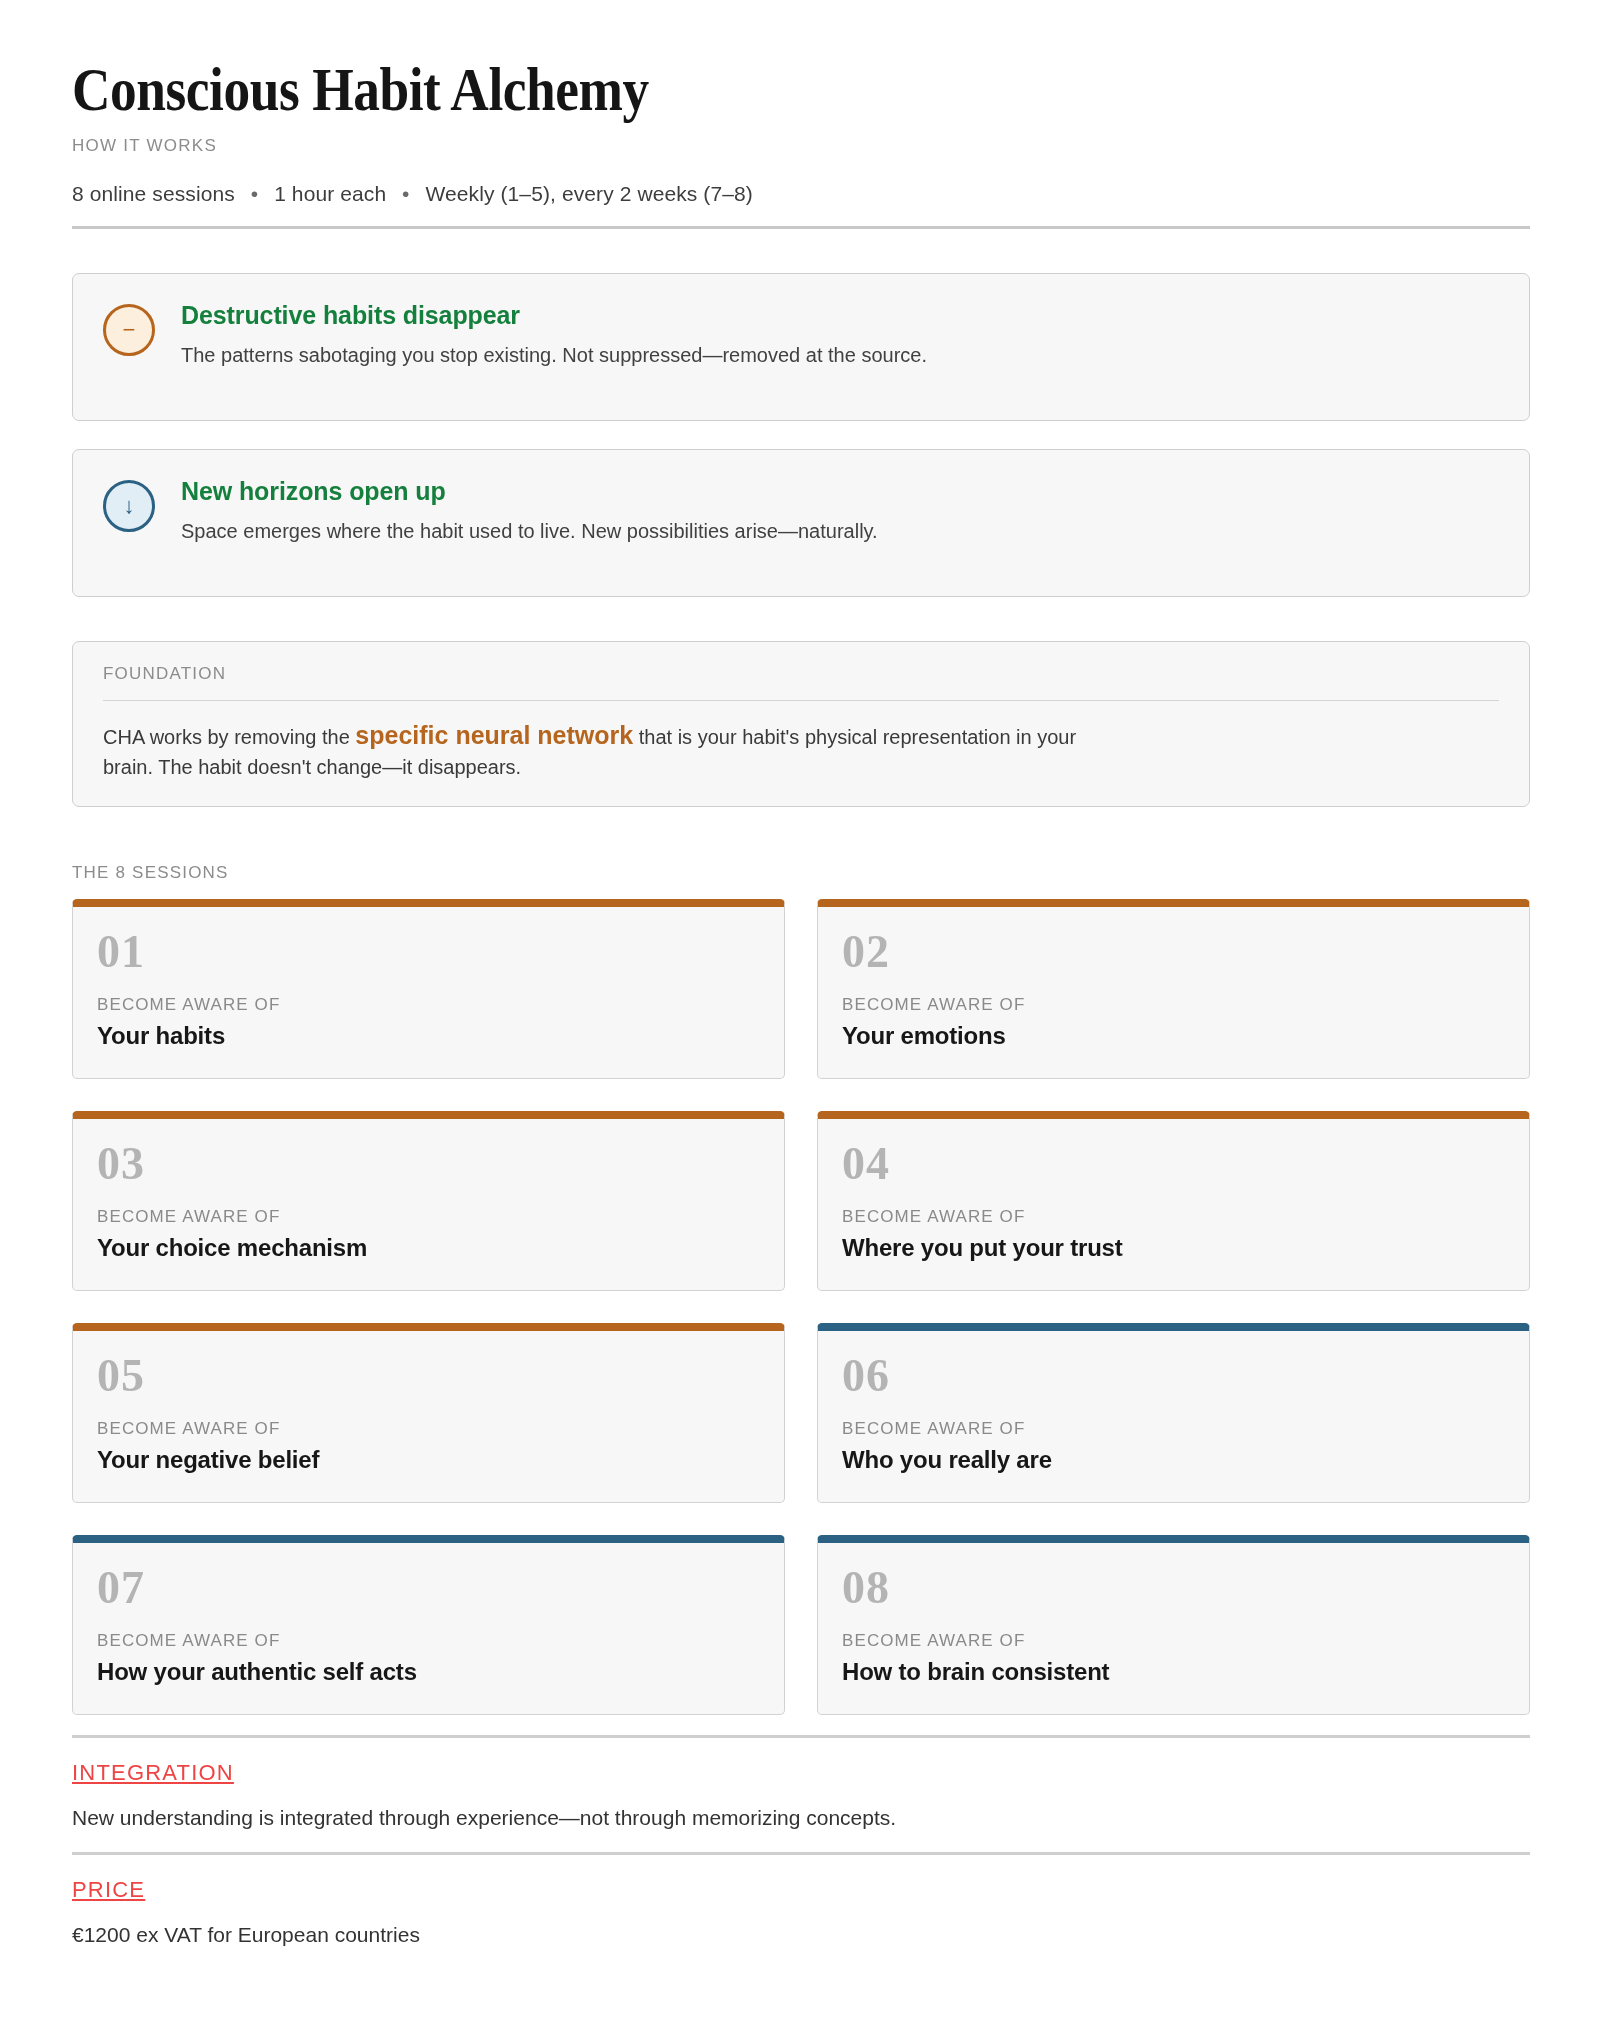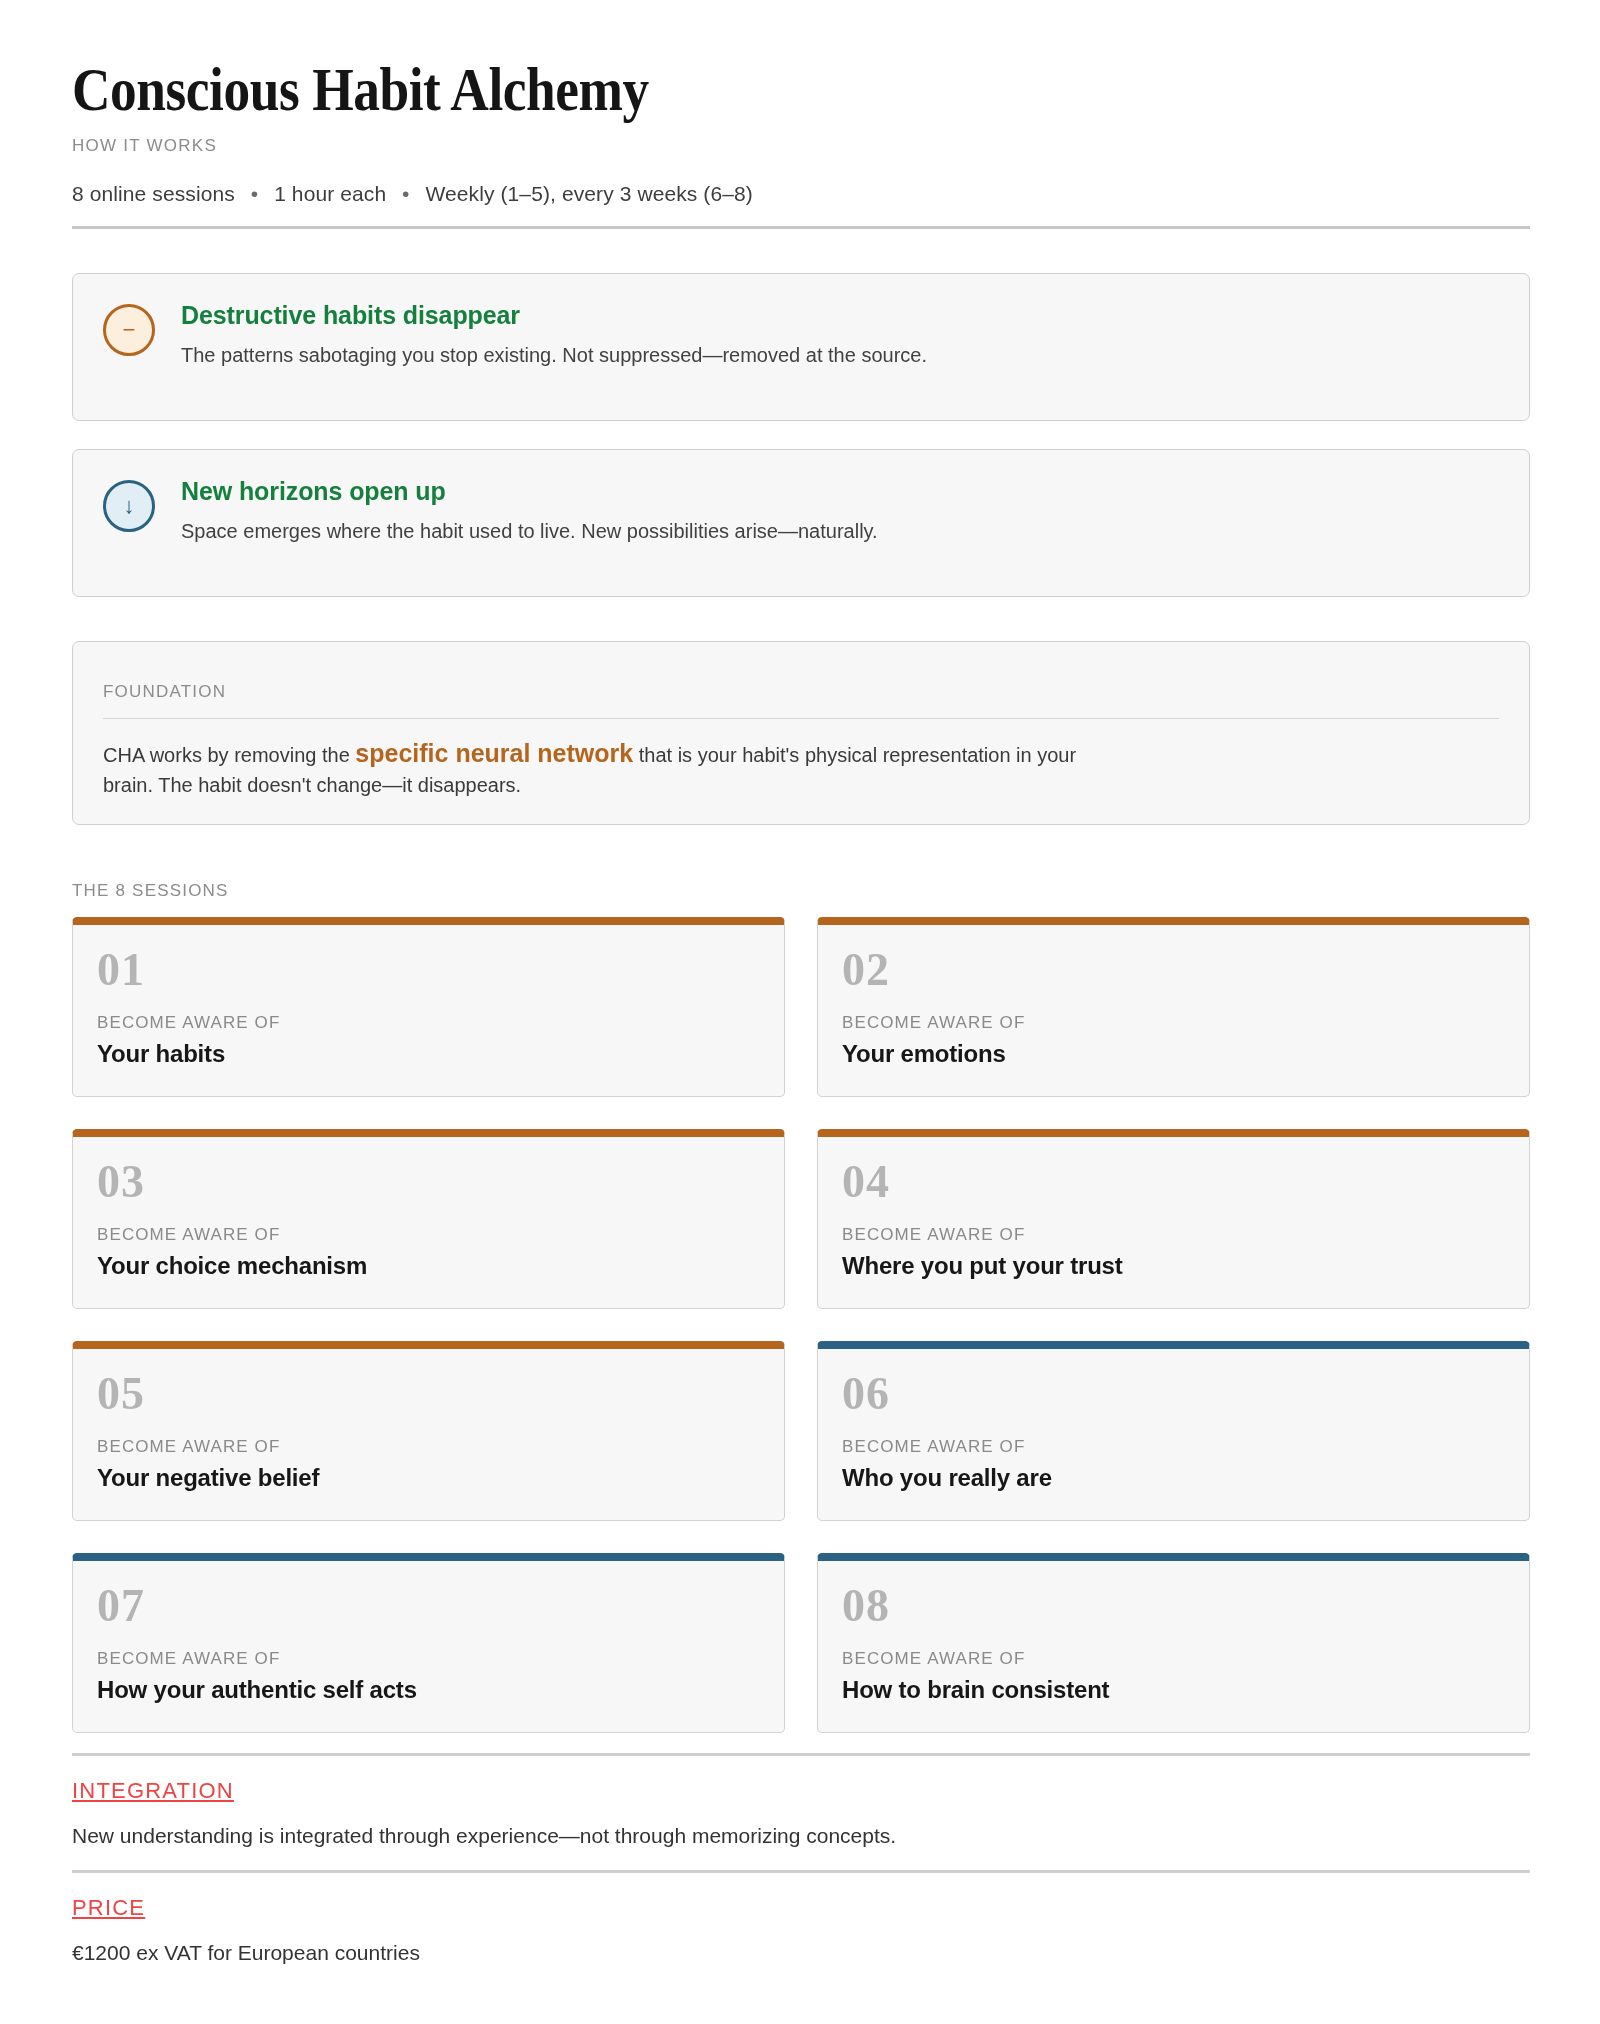--- a/index.html
+++ b/index.html
@@ -110,21 +110,21 @@
     color: #414141;
     margin-top: 12px;
     line-height: 1.35;
   }
 
   
   .foundation {
     border: 1px solid #cfcfcf;
     border-radius: 7px;
     background: #f7f7f7;
-    padding: 40px 30px 24px 30px;
+    padding: 22px 30px 24px 30px;
     margin-top: 44px;
     min-height: 136px;
   }
 
   .foundation-label {
     font-size: 17px;
     letter-spacing: 1.2px;
     color: #8c8c8c;
     text-transform: uppercase;
   }
@@ -246,21 +246,21 @@
 <div class="page">
 
   <h1 class="page-title">Conscious Habit Alchemy</h1>
   <div class="eyebrow">HOW IT WORKS</div>
 
   <div class="meta-line">
     <span>8 online sessions</span>
     <span class="sep">•</span>
     <span>1 hour each</span>
     <span class="sep">•</span>
-    <span>Weekly (1–5), every 3 weeks (6–8)</span>
+    <span>Weekly (1–5), every 2 weeks (7–8)</span>
   </div>
 
   <div class="rule"></div>
 
   <div class="outcomes">
 
     <div class="outcome-card">
       <div class="badge">−</div>
       <div class="outcome-body">
         <div class="outcome-title">Destructive habits disappear</div>

